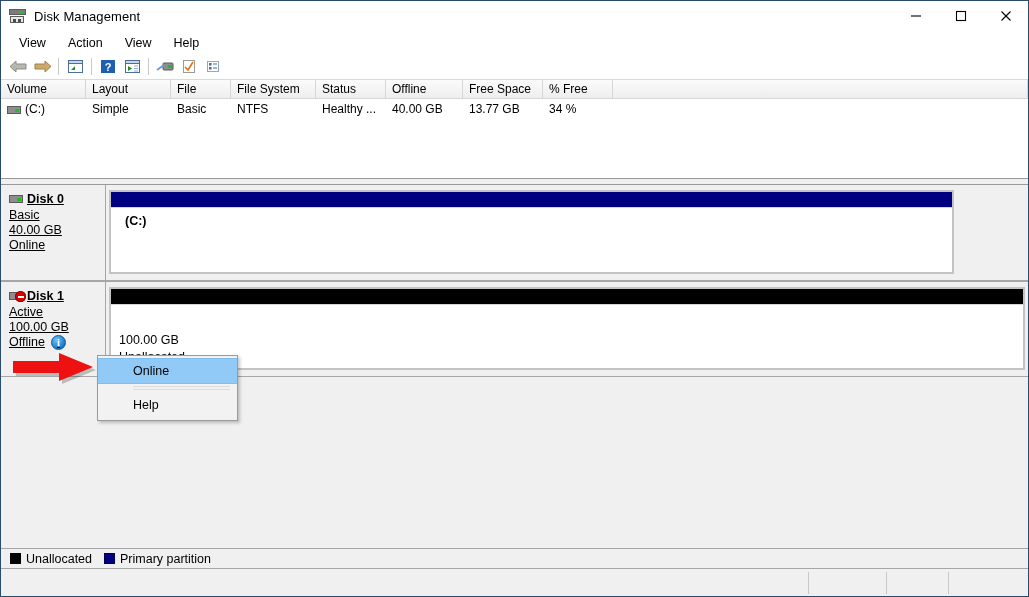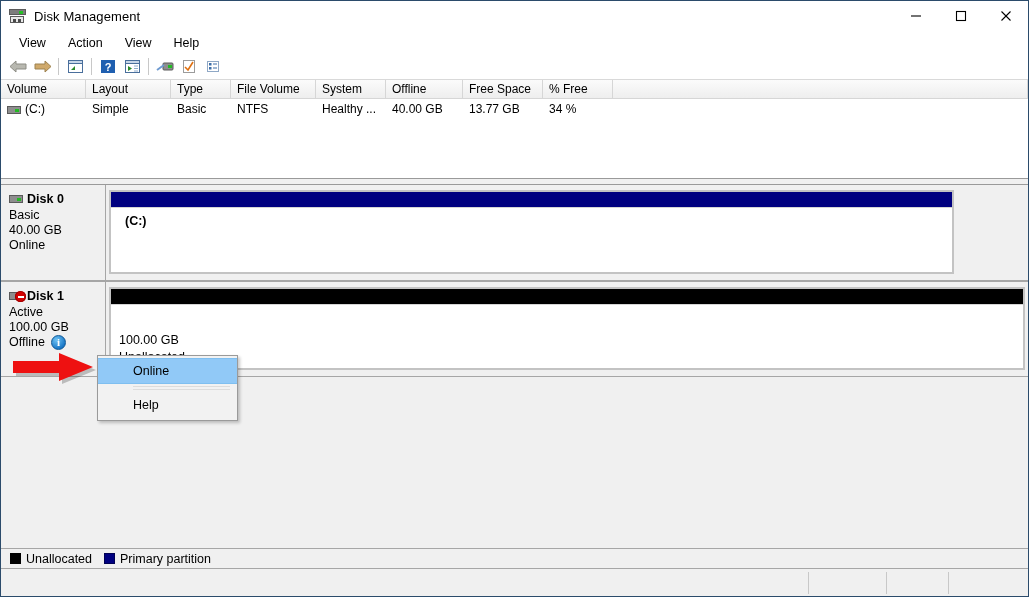--- a/index.html
+++ b/index.html
@@ -156,20 +156,21 @@
     background: #f0f0f0;
     border: 1px solid #a6a6a6;
     border-left: none; border-right: none;
     position: relative;
   }
   .disk-info {
     flex: 0 0 105px;
     border-right: 1px solid #a6a6a6;
     padding: 7px 0 0 8px;
     background: #f0f0f0;
+    text-decoration: underline;
   }
   .disk-title {
     font-size: 12.5px; font-weight: bold; color: #000;
     display: flex; align-items: center;
     margin-bottom: 2px;
   }
   .dsk-icon {
     display: inline-block;
     width: 14px; height: 8px;
     background: #8e8e8e;
@@ -399,23 +400,23 @@
         <line x1="8" y1="5" x2="12" y2="5" stroke="#3f6fa8" stroke-width="1"></line>
         <line x1="8" y1="9" x2="12" y2="9" stroke="#3f6fa8" stroke-width="1"></line>
       </svg>
     </div>
   </div>
 
   <div class="vol-list">
     <div class="vol-header">
       <div class="vh-cell" style="width:85px">Volume</div>
       <div class="vh-cell" style="width:85px">Layout</div>
-      <div class="vh-cell" style="width:60px">Type</div>
-      <div class="vh-cell" style="width:85px">File Volume</div>
-      <div class="vh-cell" style="width:70px">System</div>
+      <div class="vh-cell" style="width:60px">File</div>
+      <div class="vh-cell" style="width:85px">File System</div>
+      <div class="vh-cell" style="width:70px">Status</div>
       <div class="vh-cell" style="width:77px">Offline</div>
       <div class="vh-cell" style="width:80px">Free Space</div>
       <div class="vh-cell" style="width:70px">% Free</div>
       <div class="vh-cell" style="flex:1 1 auto"></div>
     </div>
     <div class="vol-row">
       <div class="vr-cell" style="width:85px">
         <span class="vol-icon"></span><span>(C:)</span>
       </div>
       <div class="vr-cell" style="width:85px">Simple</div>

